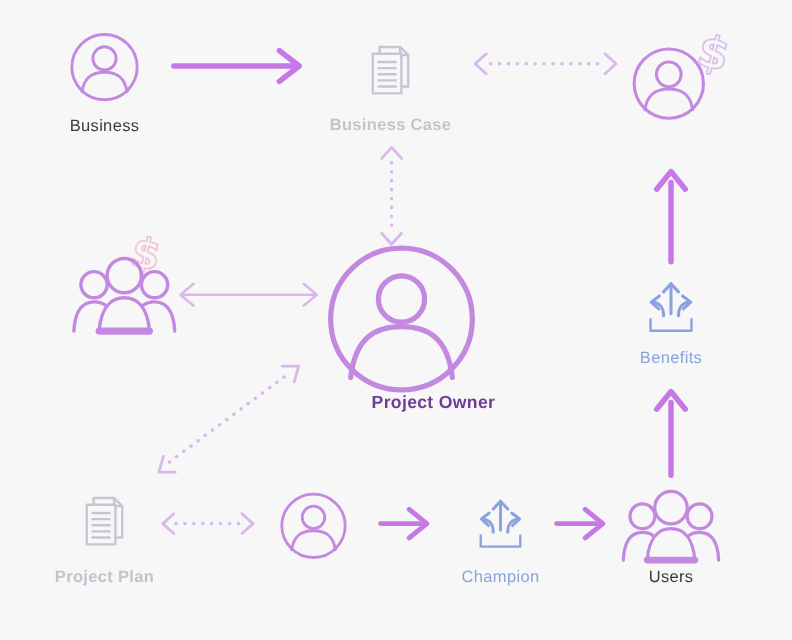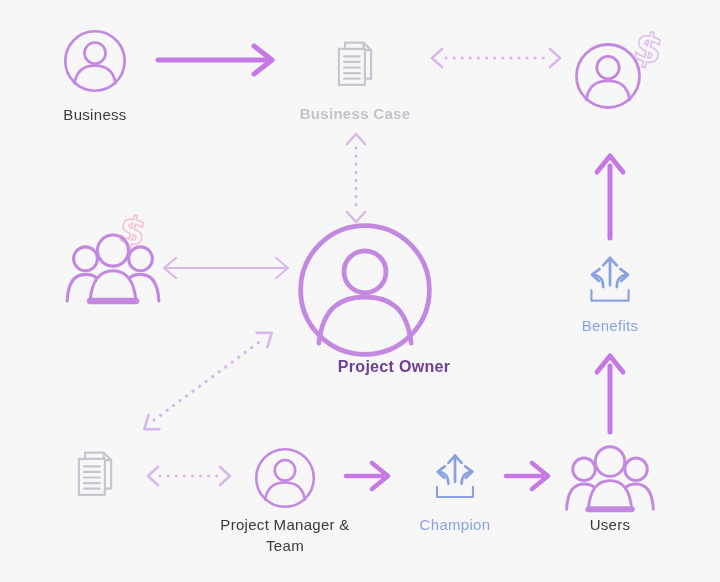--- a/index.html
+++ b/index.html
@@ -191,31 +191,31 @@
   <div class="iconbox" style="left:64px;top:444px;">
     <svg width="62" height="62" viewBox="0 0 100 100" class="icon-gray">
       <g stroke="currentColor" stroke-width="3.5" fill="none" stroke-linejoin="round">
         <path d="M34,14 H64 L76,26 V72 H34 Z"></path>
         <path d="M64,14 V26 H76"></path>
         <rect x="24" y="24" width="42" height="58" fill="var(--background,#f7f7f8)"></rect>
         <path d="M31,36 H59 M31,45 H59 M31,54 H59 M31,63 H59 M31,72 H59"></path>
       </g>
     </svg>
   </div>
+  <div class="label gray" style="left:95px;top:514px;">Project Plan</div>
 
   <div class="iconbox" style="left:253px;top:446px;">
     <svg width="64" height="64" viewBox="0 0 100 100" class="icon-purple">
       <g stroke="currentColor" stroke-width="4" fill="none" stroke-linecap="round">
         <circle cx="50" cy="50" r="45"></circle>
         <circle cx="50" cy="38" r="16"></circle>
         <path d="M19,84 C22,63 34,57 50,57 C66,57 78,63 81,84"></path>
       </g>
     </svg>
   </div>
-  <div class="label wrap" style="left:285px;top:514px;width:150px;">Project Manager &amp; Team</div>
 
   <div class="iconbox" style="left:425px;top:446px;">
     <svg width="60" height="60" viewBox="0 0 100 100" class="icon-blue">
       <g stroke="currentColor" stroke-width="4.5" fill="none" stroke-linecap="round" stroke-linejoin="round">
         <path d="M50,60 V16"></path>
           <path d="M39,28 L50,16 L61,28"></path>
         <path d="M39,63 C39,50 34,45 24,43"></path>
           <path d="M33,34 L21,43 L32,53"></path>
         <path d="M61,63 C61,50 66,45 76,43"></path>
           <path d="M67,34 L79,43 L68,53"></path>

